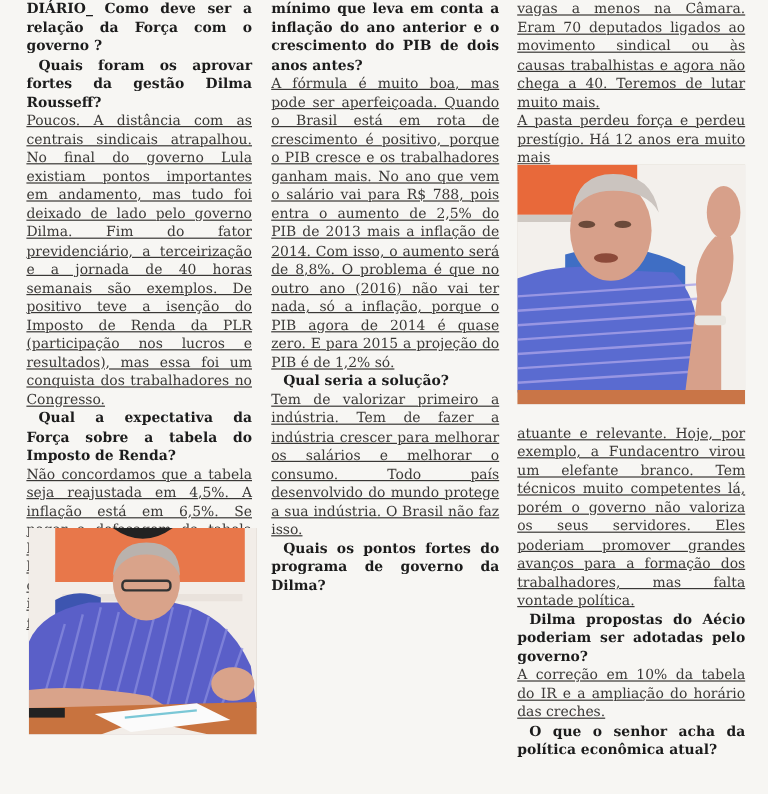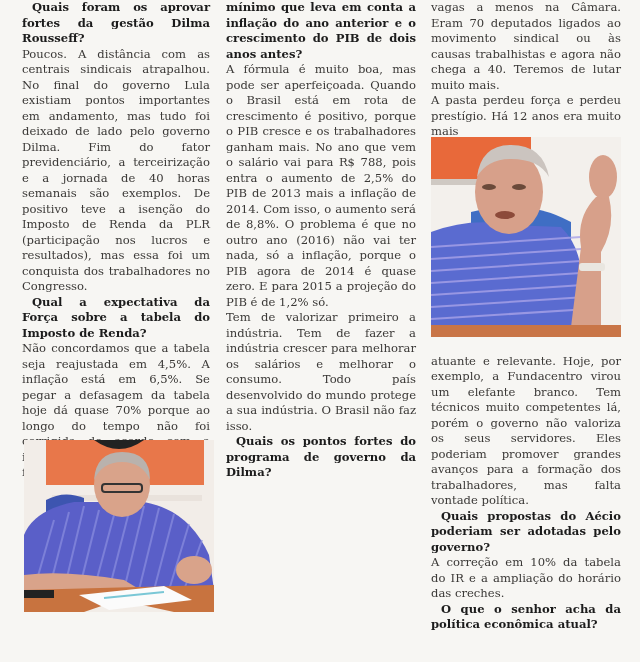--- a/index.html
+++ b/index.html
@@ -18,32 +18,33 @@
   }
   .col1 { left: 22px; width: 188px; }
   .col2 { left: 226px; width: 190px; }
   .col3 { left: 431px; width: 190px; }
   .q {
     font-weight: bold; color: #1c1c1c;
     text-indent: 10px;
     margin: 0;
   }
   .q.noindent { text-indent: 0; }
-  .a { margin: 0; color: #3a3836; }
+  .a { margin: 0; color: #3a3836; text-decoration: underline; }
   .lead { font-weight: bold; color: #1c1c1c; }
   .photo {
     position: absolute; overflow: hidden;
   }
   .photo1 { left: 24px; top: 440px; width: 190px; height: 172px; background: #d9cfc8; }
   .photo2 { left: 431px; top: 137px; width: 190px; height: 200px; background: #e4dfda; }
 </style>
 </head>
 <body>
 
 <div class="col col1">
+  <p class="q noindent"><span class="lead">DIÁRIO_</span><span> Como deve ser a relação da Força com o governo ?</span></p>
   <p class="q">Quais foram os aprovar fortes da gestão Dilma Rousseff?</p>
   <p class="a">Poucos. A distância com as centrais sindicais atrapalhou. No final do governo Lula existiam pontos importantes em andamento, mas tudo foi deixado de lado pelo governo Dilma. Fim do fator previdenciário, a terceirização e a jornada de 40 horas semanais são exemplos. De positivo teve a isenção do Imposto de Renda da PLR (participação nos lucros e resultados), mas essa foi um conquista dos trabalhadores no Congresso.</p>
   <p class="q">Qual a expectativa da Força sobre a tabela do Imposto de Renda?</p>
   <p class="a">Não concordamos que a tabela seja reajustada em 4,5%. A inflação está em 6,5%. Se pegar a defasagem da tabela hoje dá quase 70% porque ao longo do tempo não foi corrigida de acordo com a inflação. E o governo vem fugindo do diálogo.</p>
 </div>
 
 <div class="photo photo1">
   <svg width="190" height="172" viewBox="0 0 190 172">
     <rect x="0" y="0" width="190" height="172" fill="#f2ede8"></rect>
     <rect x="22" y="0" width="158" height="45" fill="#e8774a"></rect>
@@ -79,31 +80,32 @@
     <path d="M55 155 L140 146 L168 160 L85 170 Z" fill="#fbfbfb"></path>
     <line x1="80" y1="158" x2="140" y2="152" stroke="#7ac7d6" stroke-width="2"></line>
 
     <rect x="0" y="150" width="30" height="8" fill="#222"></rect>
   </svg>
 </div>
 
 <div class="col col2">
   <p class="q noindent">mínimo que leva em conta a inflação do ano anterior e o crescimento do PIB de dois anos antes?</p>
   <p class="a">A fórmula é muito boa, mas pode ser aperfeiçoada. Quando o Brasil está em rota de crescimento é positivo, porque o PIB cresce e os trabalhadores ganham mais. No ano que vem o salário vai para R$ 788, pois entra o aumento de 2,5% do PIB de 2013 mais a inflação de 2014. Com isso, o aumento será de 8,8%. O problema é que no outro ano (2016) não vai ter nada, só a inflação, porque o PIB agora de 2014 é quase zero. E para 2015 a projeção do PIB é de 1,2% só.</p>
+  <p class="q">Qual seria a solução?</p>
   <p class="a">Tem de valorizar primeiro a indústria. Tem de fazer a indústria crescer para melhorar os salários e melhorar o consumo. Todo país desenvolvido do mundo protege a sua indústria. O Brasil não faz isso.</p>
   <p class="q">Quais os pontos fortes do programa de governo da Dilma?</p>
 
 </div>
 
 <div class="col col3">
   <p class="a">vagas a menos na Câmara. Eram 70 deputados ligados ao movimento sindical ou às causas trabalhistas e agora não chega a 40. Teremos de lutar muito mais.</p>
   <p class="a">A pasta perdeu força e perdeu prestígio. Há 12 anos era muito mais</p>
   <div style="height:214px;"></div>
   <p class="a">atuante e relevante. Hoje, por exemplo, a Fundacentro virou um elefante branco. Tem técnicos muito competentes lá, porém o governo não valoriza os seus servidores. Eles poderiam promover grandes avanços para a formação dos trabalhadores, mas falta vontade política.</p>
-  <p class="q">Quais propostas do Aécio poderiam ser adotadas pelo governo?</p>
+  <p class="q">Dilma propostas do Aécio poderiam ser adotadas pelo governo?</p>
   <p class="a">A correção em 10% da tabela do IR e a ampliação do horário das creches.</p>
   <p class="q">O que o senhor acha da política econômica atual?</p>
 
 </div>
 
 <div class="photo photo2">
   <svg width="190" height="200" viewBox="0 0 190 200">
     <rect x="0" y="0" width="190" height="200" fill="#f3f0ec"></rect>
     <rect x="0" y="0" width="100" height="42" fill="#e8693a"></rect>
     <rect x="0" y="42" width="100" height="6" fill="#cfc9c3"></rect>

